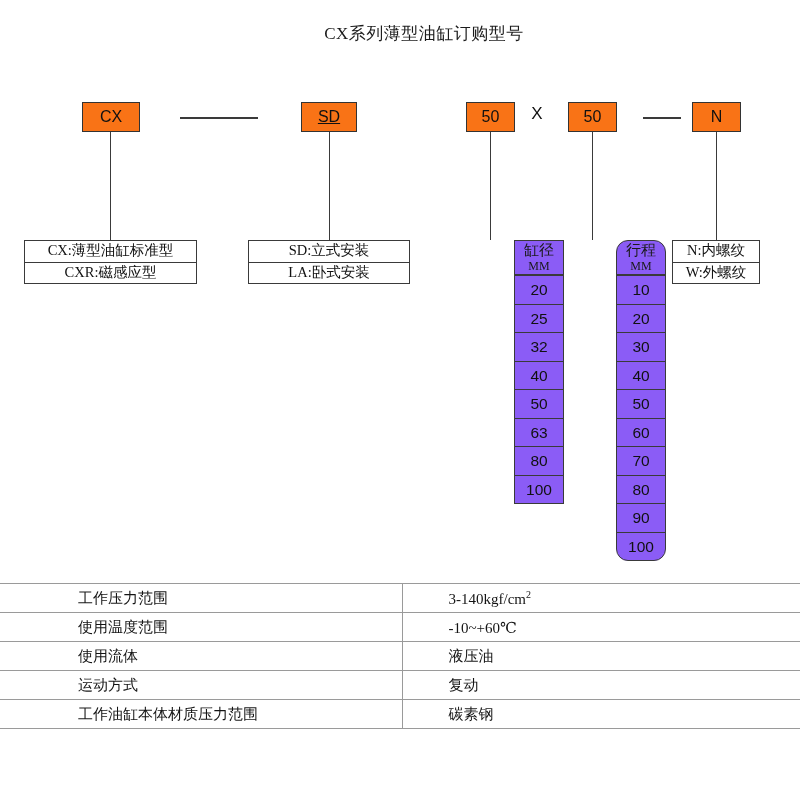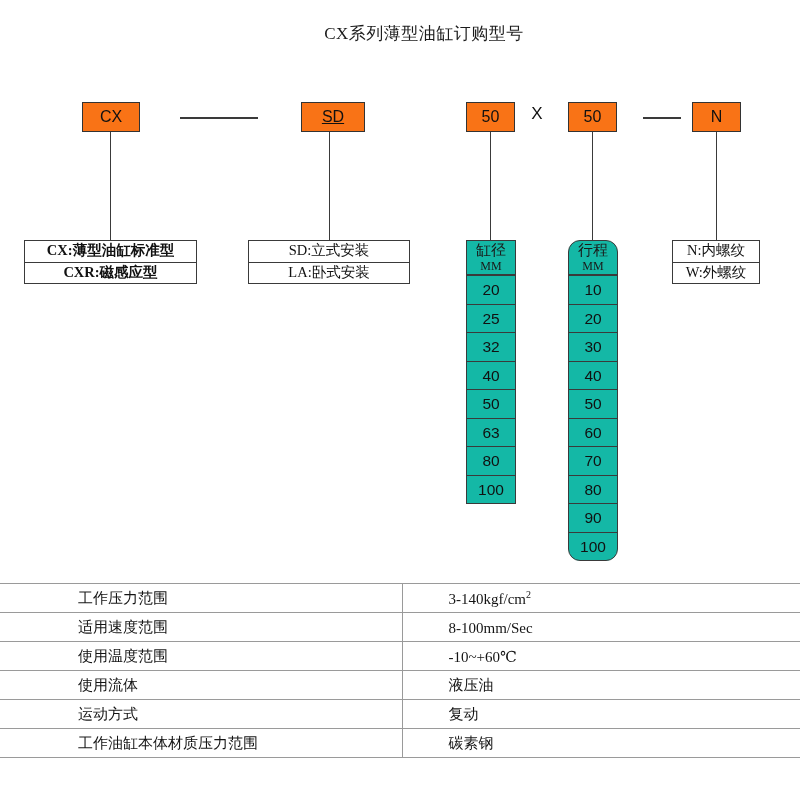--- a/index.html
+++ b/index.html
@@ -52,21 +52,21 @@
     height: 21px;
     line-height: 19px;
     text-align: center;
     font-size: 14.5px;
     white-space: nowrap;
     color: #111;
   }
   .legend .lrow + .lrow { border-top: 1.4px solid #3a3a3a; }
 
   
-  .optcol { border: 1.6px solid #3a3a3a; background: #14b8a6; }
+  .optcol { border: 1.6px solid #3a3a3a; background: #8b5cf6; margin-left: 48px; }
   .optcol .head {
     border-bottom: 1.4px solid #3a3a3a;
     text-align: center;
     padding-top: 1px;
   }
   .optcol .head .h1 { font-size: 15px; line-height: 17px; display: block; }
   .optcol .head .h2 { font-size: 12px; line-height: 15px; display: block;
                       font-family: "Liberation Serif", serif; }
   .optcol .cell {
     height: 28.5px;
@@ -117,39 +117,39 @@
 <body>
 
 <div id="diagram">
 
   <div class="abs title">CX系列薄型油缸订购型号</div>
 
   <div class="abs codebox" style="left:82px; top:102px; width:58px;">CX</div>
 
   <div class="abs hdash" style="left:180px; top:117px; width:78px;"></div>
 
-  <div class="abs codebox" style="left:301px; top:102px; width:64px;text-decoration:underline;">SD</div>
+  <div class="abs codebox" style="left:301px; top:102px; width:56px;text-decoration:underline;">SD</div>
 
   <div class="abs codebox" style="left:466px; top:102px; width:49px;">50</div>
 
   <div class="abs sep" style="left:525px; top:104px; width:24px;">X</div>
 
   <div class="abs codebox" style="left:568px; top:102px; width:49px;">50</div>
 
   <div class="abs hdash" style="left:643px; top:117px; width:38px;"></div>
 
   <div class="abs codebox" style="left:692px; top:102px; width:49px;">N</div>
 
   <div class="abs vline" style="left:110px; top:132px; height:108px;"></div>
   <div class="abs vline" style="left:329px; top:132px; height:108px;"></div>
   <div class="abs vline" style="left:490px; top:132px; height:108px;"></div>
   <div class="abs vline" style="left:592px; top:132px; height:108px;"></div>
   <div class="abs vline" style="left:716px; top:132px; height:108px;"></div>
 
-  <div class="abs legend" style="left:24px; top:240px; width:173px;font-weight:bold;">
+  <div class="abs legend" style="left:24px; top:240px; width:173px;">
     <div class="lrow">CX:薄型油缸标准型</div>
     <div class="lrow">CXR:磁感应型</div>
   </div>
 
   <div class="abs legend" style="left:248px; top:240px; width:162px;">
     <div class="lrow">SD:立式安装</div>
     <div class="lrow">LA:卧式安装</div>
   </div>
 
   <div class="abs legend" style="left:672px; top:240px; width:88px;">
@@ -189,24 +189,20 @@
     <div class="cell">100</div>
   </div>
 
   <table id="spec-table">
     <tbody>
       <tr>
         <td class="k">工作压力范围</td>
         <td class="v"><span>3-140kgf/cm</span><span class="sup">2</span></td>
       </tr>
       <tr>
-        <td class="k">适用速度范围</td>
-        <td class="v"><span>8-100mm/Sec</span><span class="sup"></span></td>
-      </tr>
-      <tr>
         <td class="k">使用温度范围</td>
         <td class="v"><span>-10~+60℃</span><span class="sup"></span></td>
       </tr>
       <tr>
         <td class="k">使用流体</td>
         <td class="v"><span>液压油</span><span class="sup"></span></td>
       </tr>
       <tr>
         <td class="k">运动方式</td>
         <td class="v"><span>复动</span><span class="sup"></span></td>

